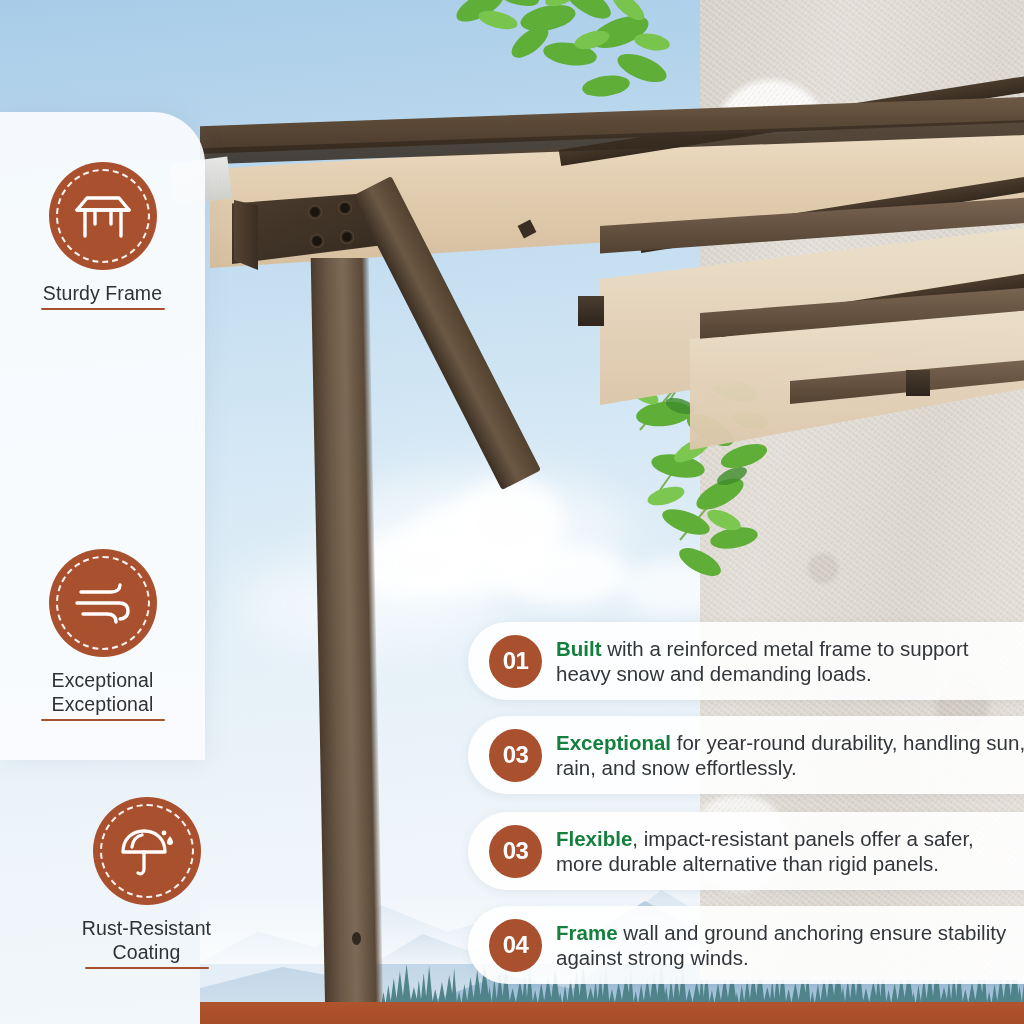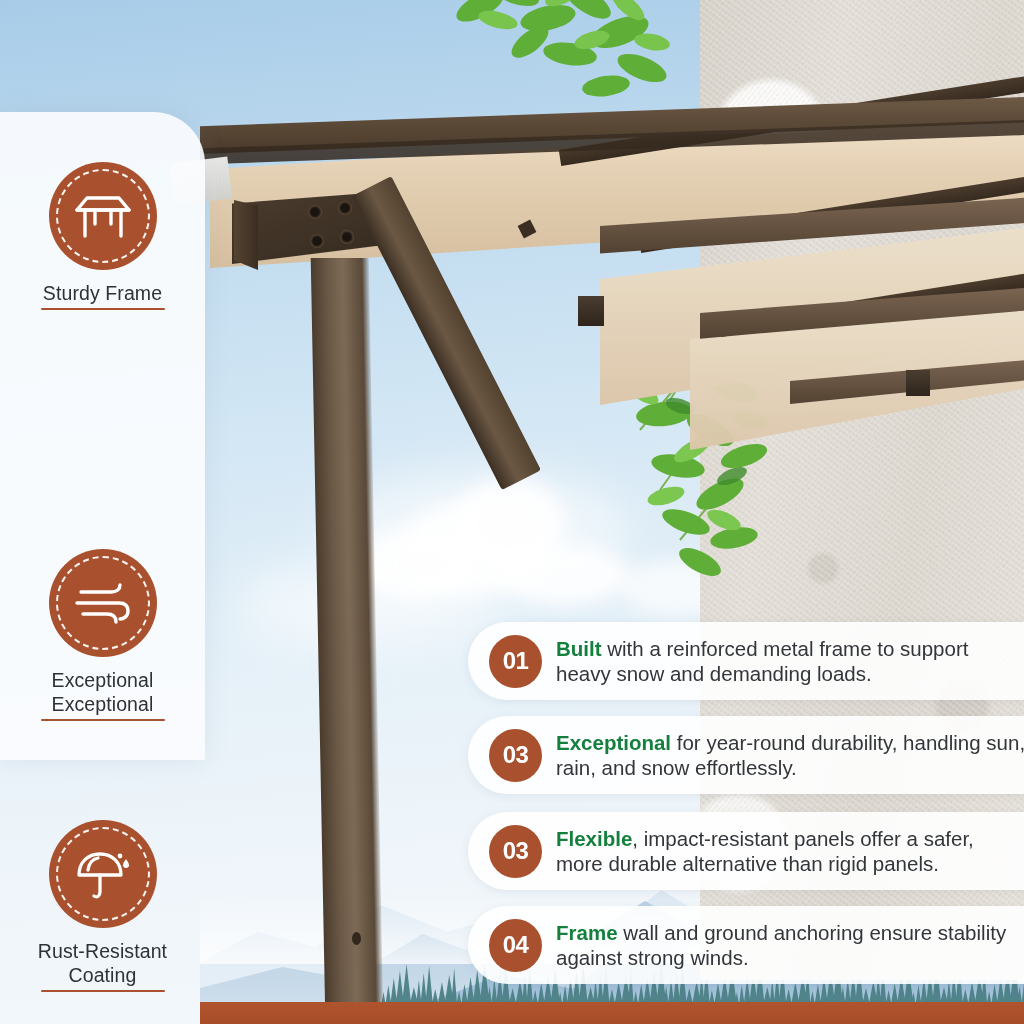--- a/index.html
+++ b/index.html
@@ -281,21 +281,21 @@
         </svg>
       </div>
       <div class="flabel">
         <span class="dot"></span>
         <span>Exceptional</span><br>
         <span>Exceptional</span>
       </div>
       <div class="fline"></div>
     </div>
 
-    <div class="feature" style="top:708px;">
+    <div class="feature" style="top:685px;padding-left:44px;">
       <div class="badge">
         <svg width="58" height="56" viewBox="0 0 58 56" fill="none" stroke="#ffffff" stroke-width="3.3" stroke-linecap="round" stroke-linejoin="round">
           <path d="M5 29 C5 16 14 8 26 8 C38 8 47 16 47 29 Z"></path>
           <path d="M26 29 L26 46 C26 50 23 52 20 50"></path>
           <path d="M14 24 C15 17 19 13 24 12"></path>
           <circle cx="46" cy="10" r="2.4" fill="#ffffff" stroke="none"></circle>
           <path d="M52 13 C52 13 55 17 55 19.2 C55 21 53.6 22 52 22 C50.4 22 49 21 49 19.2 C49 17 52 13 52 13 Z" fill="#ffffff" stroke="none"></path>
         </svg>
       </div>
       <div class="flabel">

